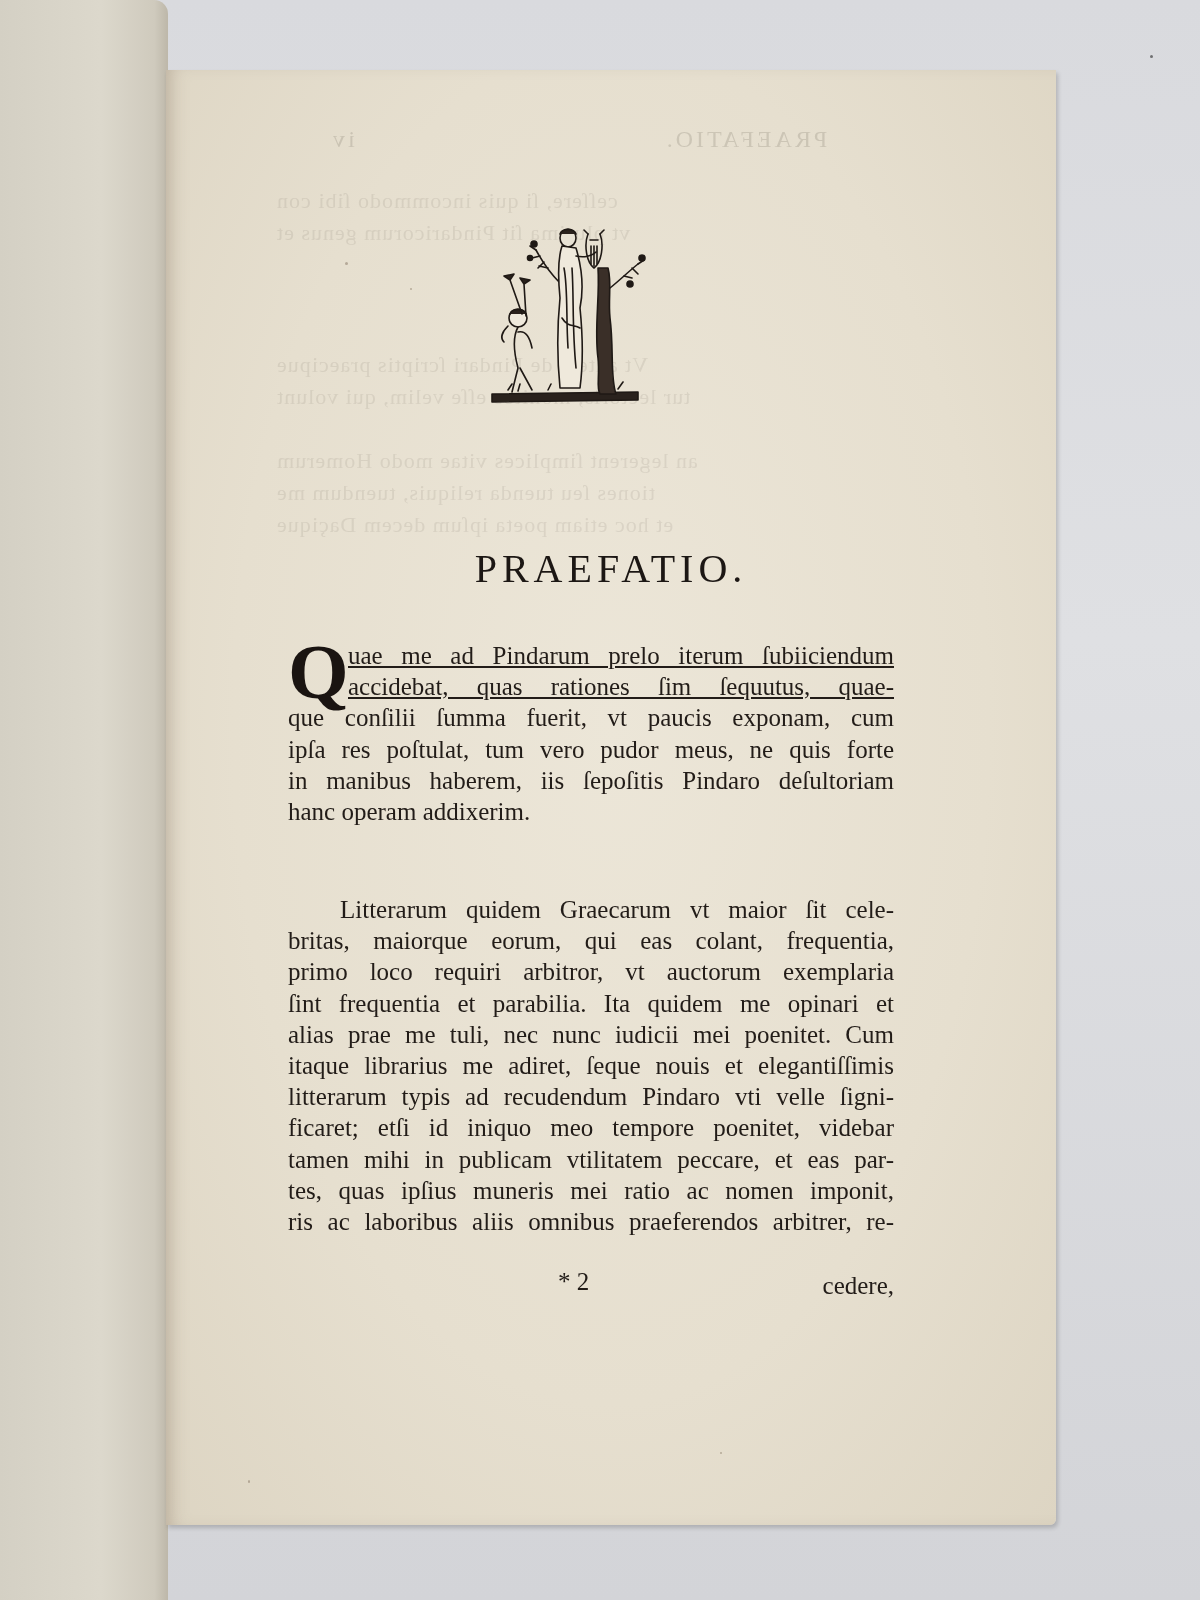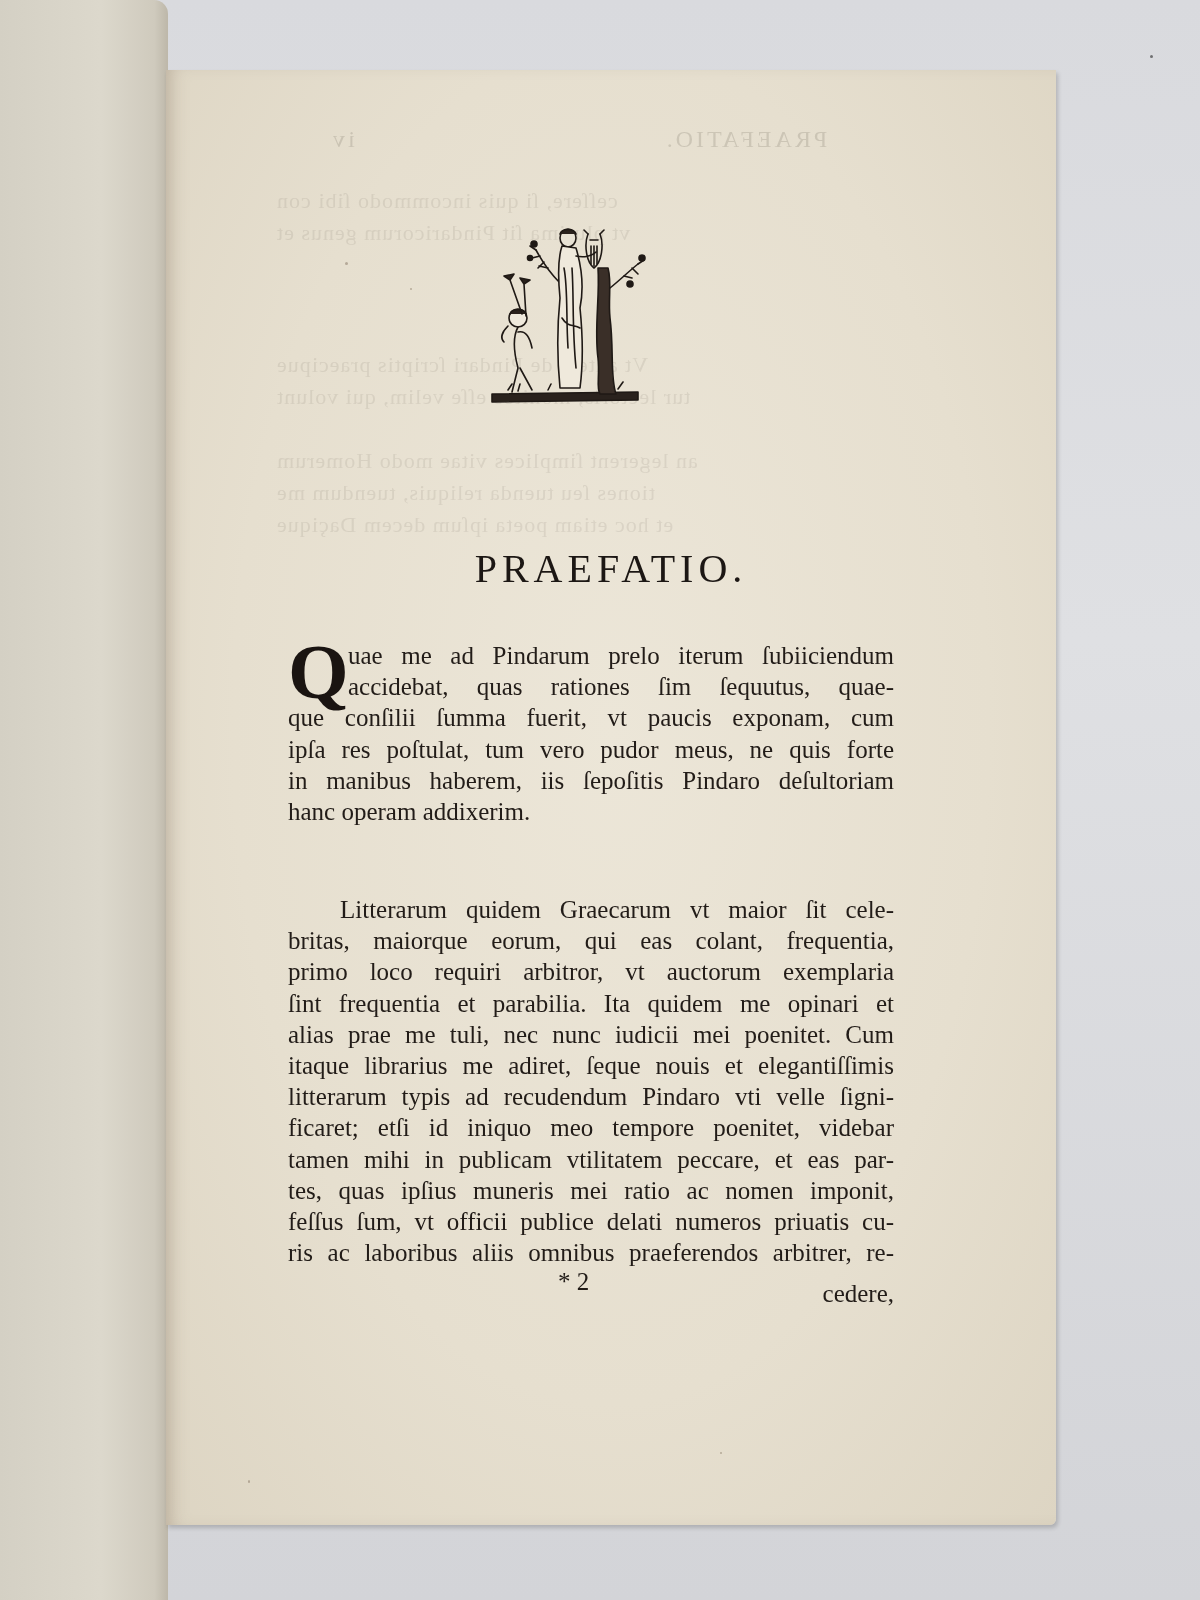--- a/index.html
+++ b/index.html
@@ -38,30 +38,30 @@
   }
   .textblock {
     position: absolute; left: 288px; width: 606px; color: #221c18;
     font-size: 25px; line-height: 31.2px;
   }
   .para1 { top: 640px; }
   .para2 { top: 875px; margin-top: 19px; }
   .line { display: block; text-align: justify; text-align-last: justify; white-space: nowrap; height: 31.2px; }
   .line.last { text-align-last: left; }
   .line.indent { padding-left: 52px; }
-  .line.hang { padding-left: 60px; }
+  .line.hang { padding-left: 60px; text-decoration: underline; }
   .dropcap {
     position: absolute; left: 0; top: 2px; font-size: 78px; line-height: 60px; font-weight: bold;
     color: #1a1411;
   }
   .footer {
     position: absolute; left: 288px; width: 606px; top: 1268px; height: 32px; color: #221c18; font-size: 25px;
   }
   .signature { position: absolute; left: 270px; top: 0; }
-  .catchword { position: absolute; right: 0; top: 12px; text-align: right; }
+  .catchword { position: absolute; right: 0; top: 4px; text-align: right; }
   .spot { position: absolute; border-radius: 50%; background: rgba(90,70,50,0.35); }
 </style>
 </head>
 <body>
 
 <div class="facing-page"></div>
 
 <div class="main-page">
 
   <div class="showthrough" style="left:110px; top:118px;">ceſſere, ſi quis incommodo ſibi con</div>
@@ -130,21 +130,20 @@
   <span class="line indent">Litterarum quidem Graecarum vt maior ſit cele-</span>
   <span class="line">britas, maiorque eorum, qui eas colant, frequentia,</span>
   <span class="line">primo loco requiri arbitror, vt auctorum exemplaria</span>
   <span class="line">ſint frequentia et parabilia. Ita quidem me opinari et</span>
   <span class="line">alias prae me tuli, nec nunc iudicii mei poenitet. Cum</span>
   <span class="line">itaque librarius me adiret, ſeque nouis et elegantiſſimis</span>
   <span class="line">litterarum typis ad recudendum Pindaro vti velle ſigni-</span>
   <span class="line">ficaret; etſi id iniquo meo tempore poenitet, videbar</span>
   <span class="line">tamen mihi in publicam vtilitatem peccare, et eas par-</span>
   <span class="line">tes, quas ipſius muneris mei ratio ac nomen imponit,</span>
-  <span class="line">feſſus ſum, vt officii publice delati numeros priuatis cu-</span>
   <span class="line">ris ac laboribus aliis omnibus praeferendos arbitrer, re-</span>
 </div>
 
 <div class="footer">
   <span class="signature">* 2</span>
   <span class="catchword">cedere,</span>
 </div>
 
 <div class="spot" style="left:345px;top:262px;width:3px;height:3px;"></div>
 <div class="spot" style="left:410px;top:288px;width:2px;height:2px;"></div>

